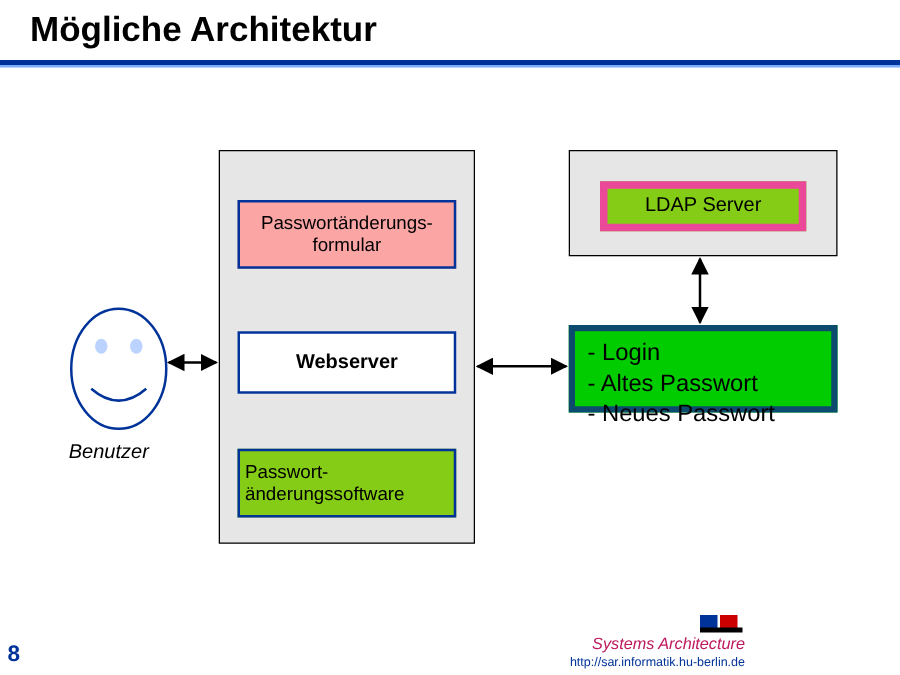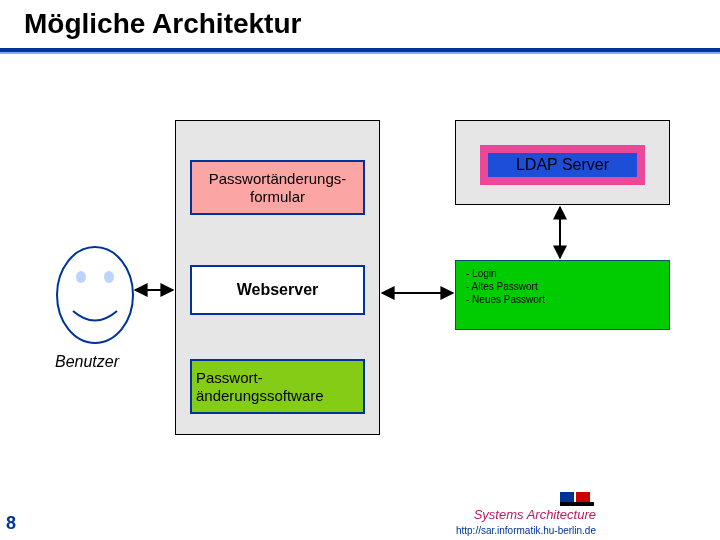--- a/index.html
+++ b/index.html
@@ -6,24 +6,24 @@
   html, body { width: 720px; height: 540px; font-family: Arial, Helvetica, sans-serif; background: #fff; color: #000; }
   .slide { position: relative; width: 604px; height: 540px; }
   .title { position: absolute; left: 24px; top: 8px; font-size: 28px; font-weight: bold; }
   .rule-dark  { position: absolute; left: 0; top: 48px; width: 720px; height: 4px; background: #003399; }
   .rule-light { position: absolute; left: 0; top: 52px; width: 720px; height: 2px; background: #7badff; }
 
   .webserver-box { position: absolute; left: 175px; top: 120px; width: 205px; height: 315px; border: 1px solid #000; background: #e6e6e6; }
   .ldap-box       { position: absolute; left: 455px; top: 120px; width: 215px; height: 85px;  border: 1px solid #000; background: #e6e6e6; }
 
   .form-box  { position: absolute; left: 190px; top: 160px; width: 175px; height: 55px; background: #fca5a5; border: 2px solid #003399; display:flex; align-items:center; justify-content:center; text-align:center; padding:4px; font-size:15px; line-height:1.15; }
-  .ldap-label{ position: absolute; left: 480px; top: 145px; width: 165px; height: 40px; background: #1d4ed8; border: 8px solid #ec4899; display:flex; align-items:center; justify-content:center; font-size:16px; }
+  .ldap-label{ position: absolute; left: 480px; top: 145px; width: 165px; height: 40px; background: #84cc16; border: 6px solid #ec4899; display:flex; align-items:center; justify-content:center; font-size:16px; }
   .ws-label  { position: absolute; left: 190px; top: 265px; width: 175px; height: 50px; background: #fff; border: 2px solid #003399; display:flex; align-items:center; justify-content:center; font-size:16px; font-weight:bold; }
   .sw-box    { position: absolute; left: 190px; top: 359px; width: 175px; height: 55px; background: #84cc16; border: 2px solid #003399; display:flex; align-items:center; justify-content:center; padding:4px; font-size:15px; line-height:1.15; }
-  .green-box { position: absolute; left: 455px; top: 260px; width: 215px; height: 70px; background: #00cc00; border: 1px solid #0c4a6e; padding:6px 10px; font-size:10px; line-height:1.3; white-space:pre-line; }
+  .green-box { position: absolute; left: 455px; top: 260px; width: 215px; height: 70px; background: #00cc00; border: 5px solid #0c4a6e; padding:6px 10px; font-size:19px; line-height:1.3; white-space:pre-line; }
 
   .user-svg   { position: absolute; left: 55px;  top: 245px; }
   .user-label { position: absolute; left: 55px;  top: 353px; font-size: 16px; font-style: italic; }
 
   .page-num { position: absolute; left: 6px; bottom: 6px; font-size: 18px; color: #003399; font-weight: bold; }
   .footer-badge { position: absolute; right: 10px; bottom: 34px; width: 34px; height: 16px; }
   .footer-txt { position: absolute; right: 8px; bottom: 18px; font-size: 13px; color: #be185d; font-style: italic; }
   .footer-url { position: absolute; right: 8px; bottom: 4px; font-size: 10px; color: #003399; }
 
   svg { overflow: visible; }

